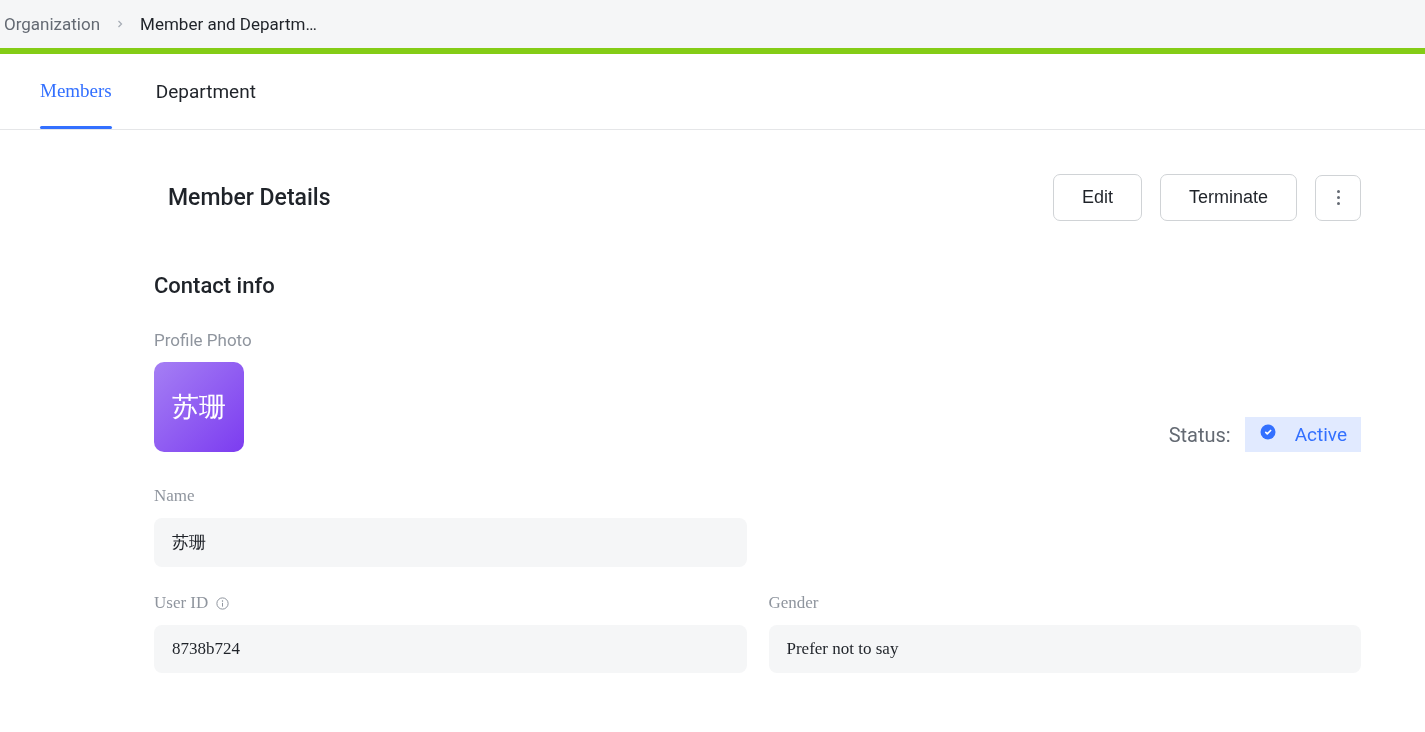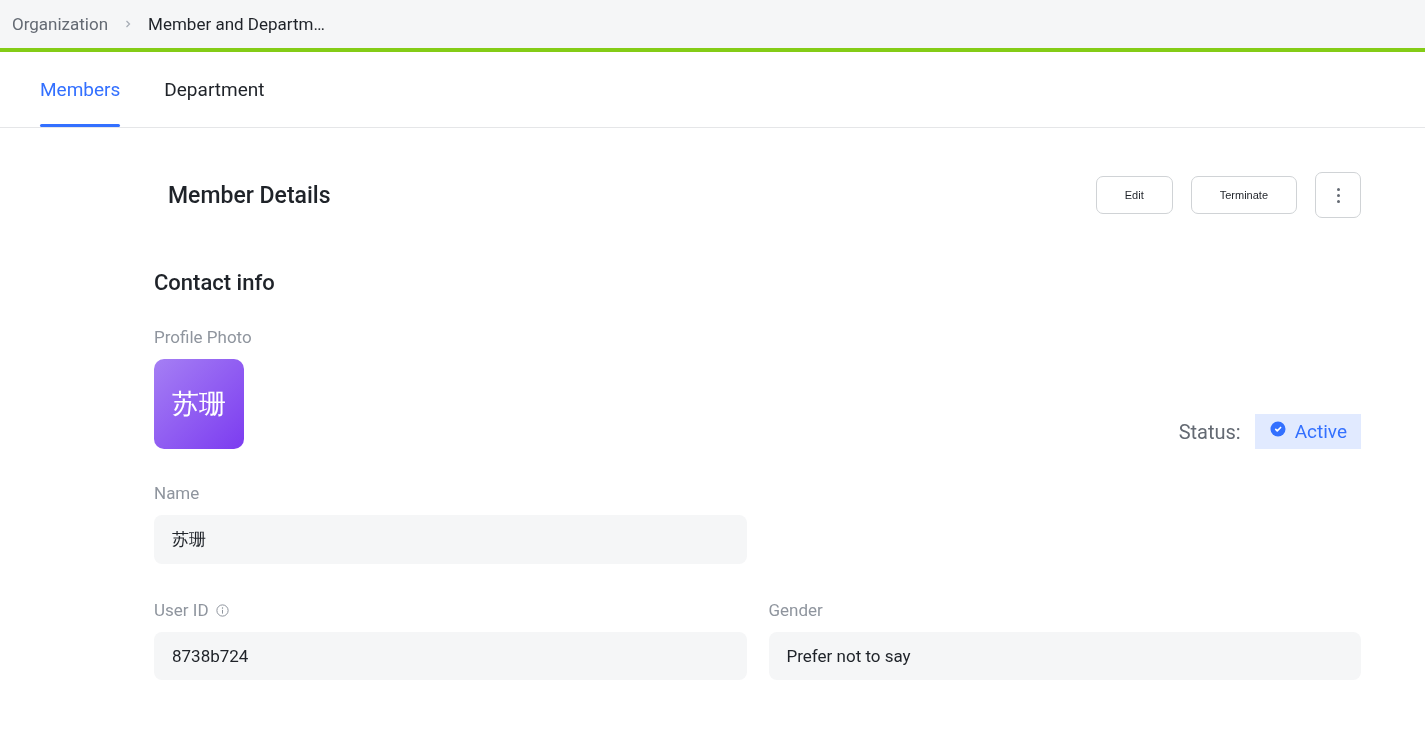--- a/index.html
+++ b/index.html
@@ -13,23 +13,23 @@
       color: #1f2329;
       background: #fff;
       width: 1425px;
       height: 732px;
       overflow: hidden;
     }
     .breadcrumb {
       display: flex;
       align-items: center;
       gap: 14px;
-      padding: 14px 4px 14px 12px;
+      padding: 14px 4px 14px 4px;
       background: #f5f6f7;
-      border-bottom: 4px solid #84cc16;
+      border-bottom: 6px solid #84cc16;
       font-size: 17px;
     }
     .breadcrumb-item {
       color: #646a73;
       cursor: pointer;
     }
     .breadcrumb-item.current {
       color: #1f2329;
     }
     .breadcrumb-sep {
@@ -46,20 +46,21 @@
     }
     .tab {
       padding: 26px 0 26px 0;
       font-size: 19px;
       cursor: pointer;
       position: relative;
       color: #1f2329;
     }
     .tab.active {
       color: #3370ff;
+      font-family: Liberation Serif, serif;
     }
     .tab.active::after {
       content: '';
       position: absolute;
       left: 0;
       right: 0;
       bottom: 0;
       height: 3px;
       background: #3370ff;
       border-radius: 2px;
@@ -81,21 +82,21 @@
     .actions {
       display: flex;
       gap: 18px;
       align-items: center;
     }
     .btn {
       padding: 12px 28px;
       border: 1px solid #d0d3d6;
       border-radius: 7px;
       background: #fff;
-      font-size: 11px;
+      font-size: 18px;
       cursor: pointer;
       color: #1f2329;
     }
     .btn-icon {
       width: 46px;
       height: 46px;
       border: 1px solid #d0d3d6;
       border-radius: 7px;
       background: #fff;
       cursor: pointer;
@@ -155,35 +156,36 @@
       gap: 14px;
       justify-content: flex-end;
     }
     .status-label {
       font-size: 20px;
       color: #646a73;
     }
     .status-badge {
       display: inline-flex;
       align-items: center;
-      gap: 8px;
+      gap: 18px;
       padding: 6px 14px;
       border-radius: 0;
       background: #e1eaff;
       color: #3370ff;
       font-size: 19px;
     }
     .status-badge svg {
       width: 18px;
       height: 18px;
     }
     .form-grid {
       display: grid;
       grid-template-columns: 1fr 1fr;
-      gap: 36px 22px;
+      gap: 26px 22px;
+      font-family: Liberation Serif, serif;
     }
     .form-cell {
       display: flex;
       flex-direction: column;
     }
     .readonly-input {
       background: #f5f6f7;
       border-radius: 8px;
       padding: 13px 18px;
       font-size: 17px;

